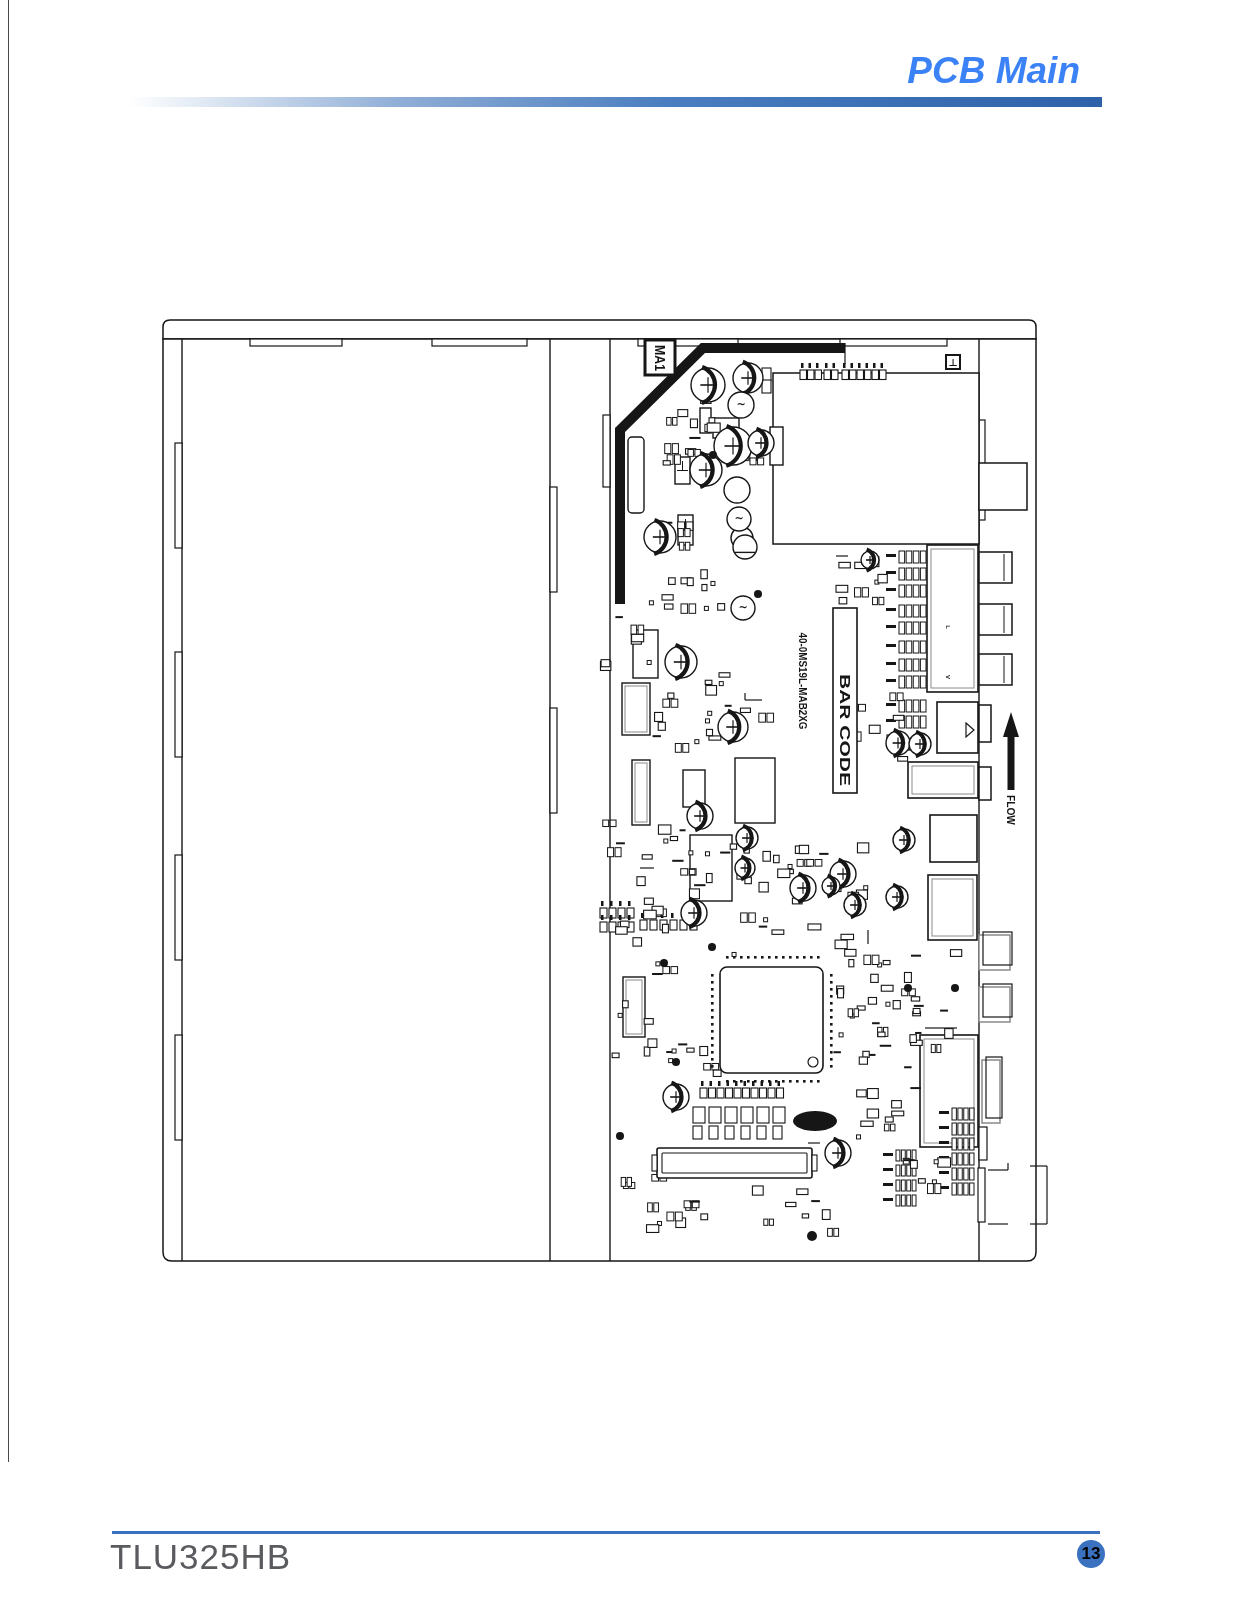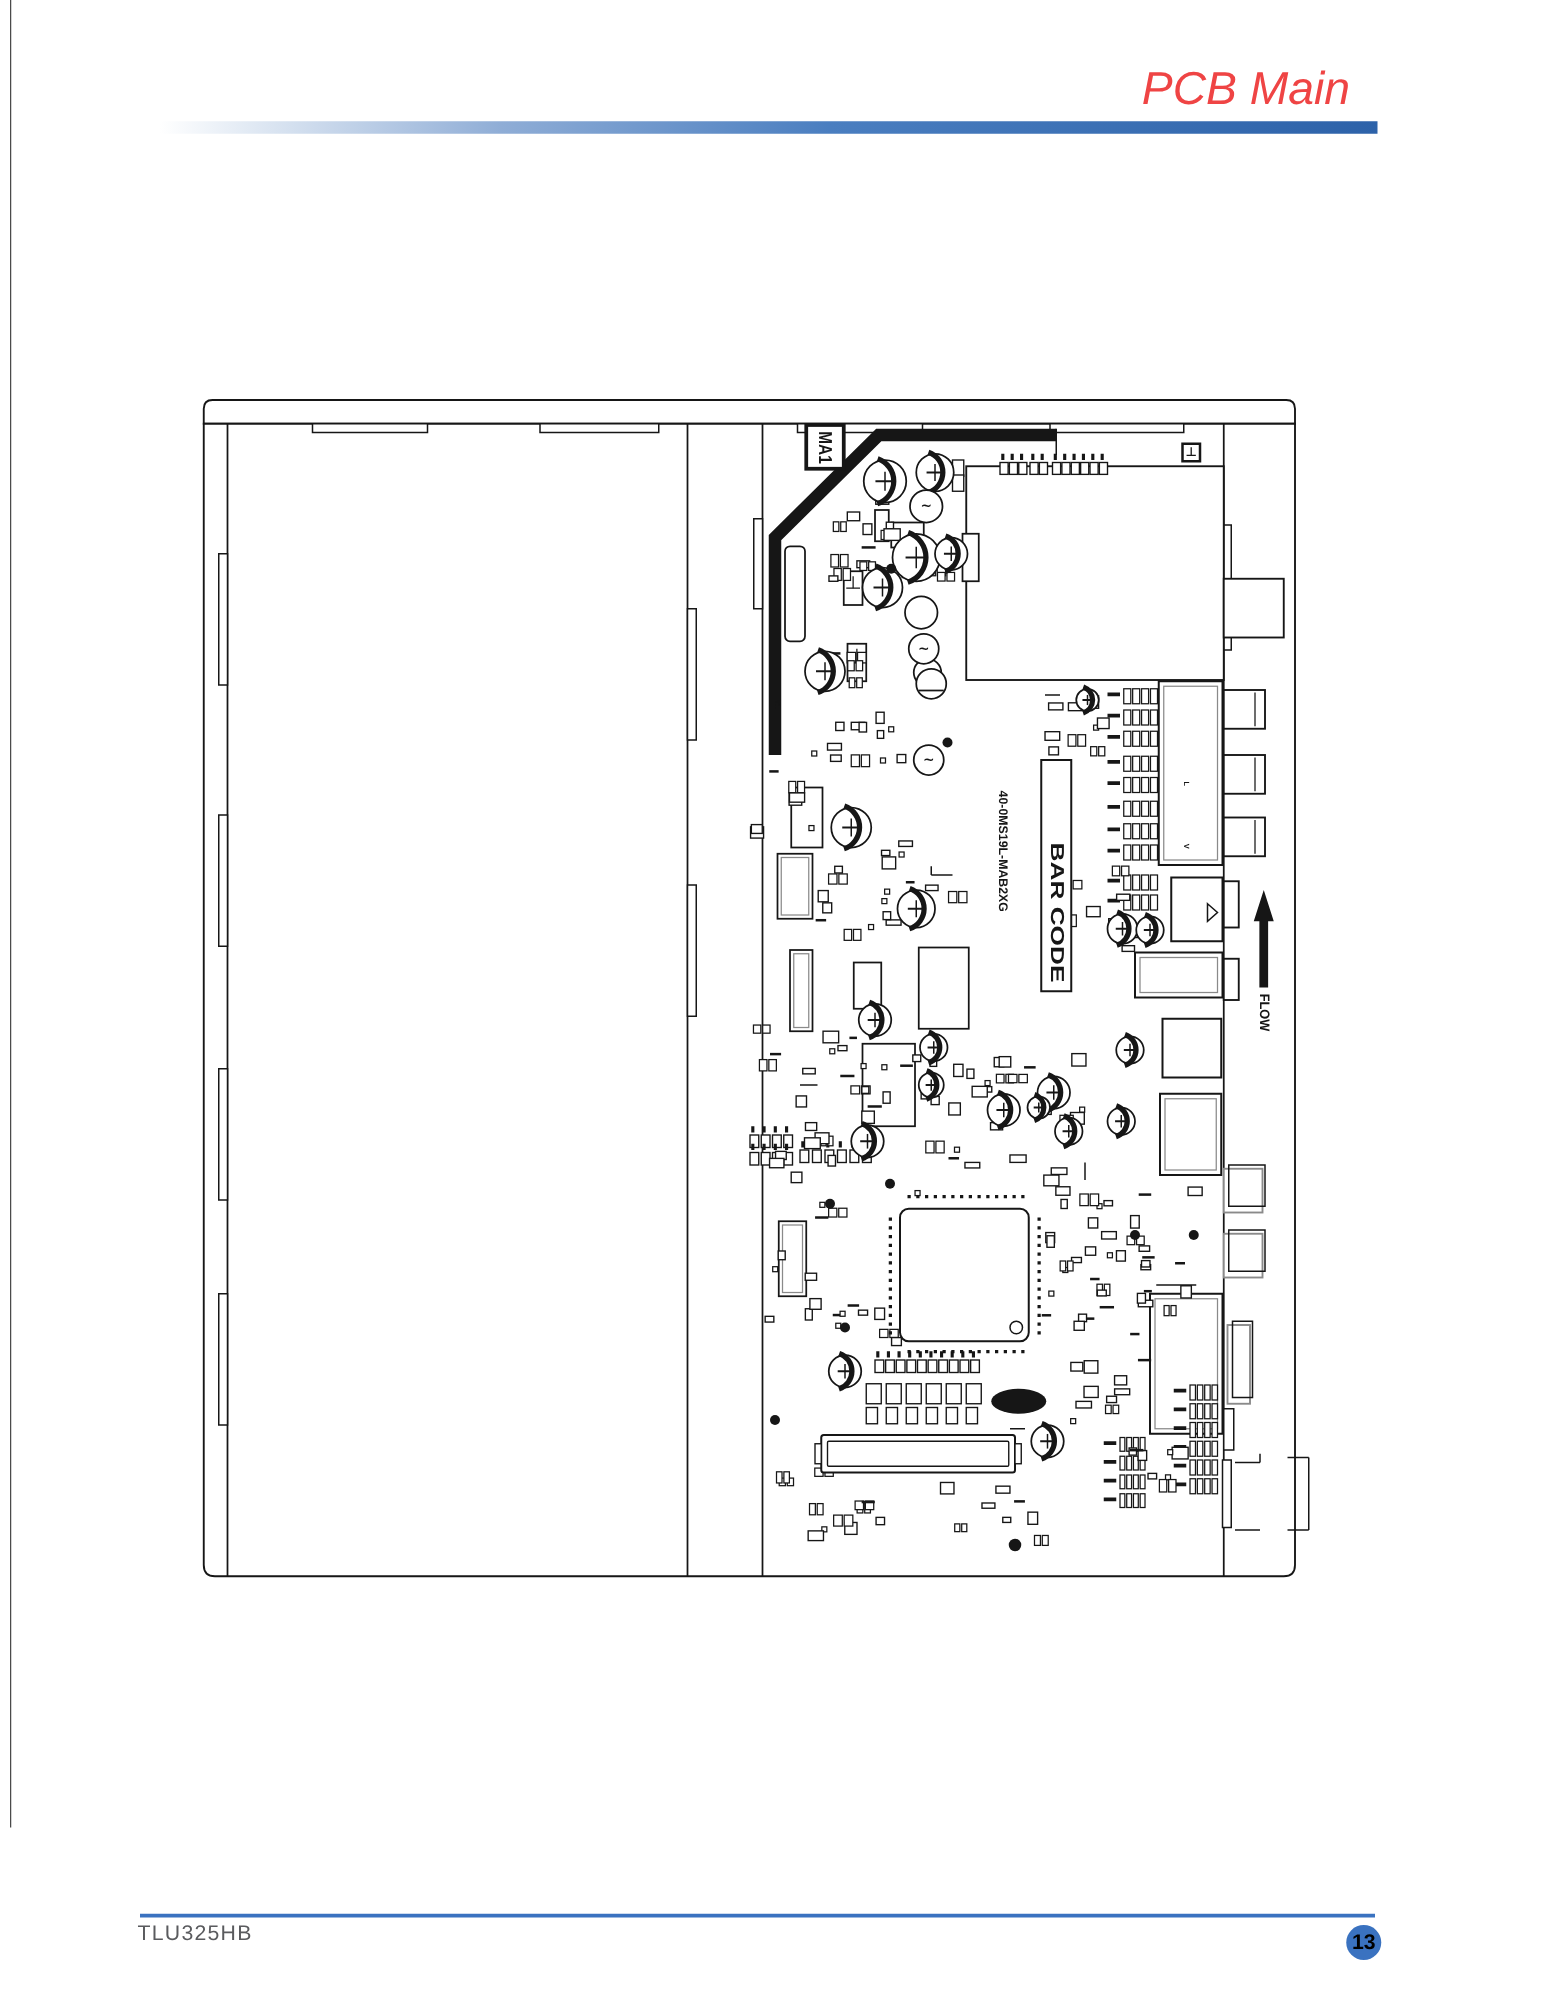--- a/index.html
+++ b/index.html
@@ -1,24 +1,24 @@
 <!DOCTYPE html>
 <html><head>
 <meta charset="utf-8">
 <style>
   html,body{margin:0;padding:0;background:#fff;}
   #page{position:relative;width:1237px;height:1600px;background:#ffffff;overflow:hidden;
         font-family:"Liberation Sans",sans-serif;}
   #left-rule{position:absolute;left:8px;top:0;width:1px;height:1462px;background:#4a4a4a;}
-  #title{position:absolute;top:50px;right:157px;font-size:37px;font-weight:normal;font-style:italic;
-         color:#ef4444;letter-spacing:0px;}
+  #title{position:absolute;top:50px;right:157px;font-size:37px;font-weight:bold;font-style:italic;
+         color:#3b82f6;letter-spacing:0px;}
   #title-bar{position:absolute;left:128px;top:97px;width:974px;height:10px;
              background:linear-gradient(to right,#ffffff 0%,#dfe8f3 8%,#8fadd6 28%,#4a7ec0 55%,#2d62a9 100%);}
   #footer-line{position:absolute;left:112px;top:1531px;width:988px;height:3px;background:#3a72c0;}
-  #footer-model{position:absolute;left:110px;top:1537px;font-size:17px;color:#5a5b5e;
+  #footer-model{position:absolute;left:110px;top:1537px;font-size:35px;color:#5a5b5e;
                 letter-spacing:1px;font-weight:normal;}
   #page-badge{position:absolute;left:1077px;top:1540px;width:28px;height:28px;border-radius:50%;
               background:#3a72c0;color:#000000;font-size:17px;font-weight:bold;
               display:flex;align-items:center;justify-content:center;}
   #pcb-svg{position:absolute;left:0;top:0;}
   text{stroke:none;}
 </style>
 </head>
 <body>
 

